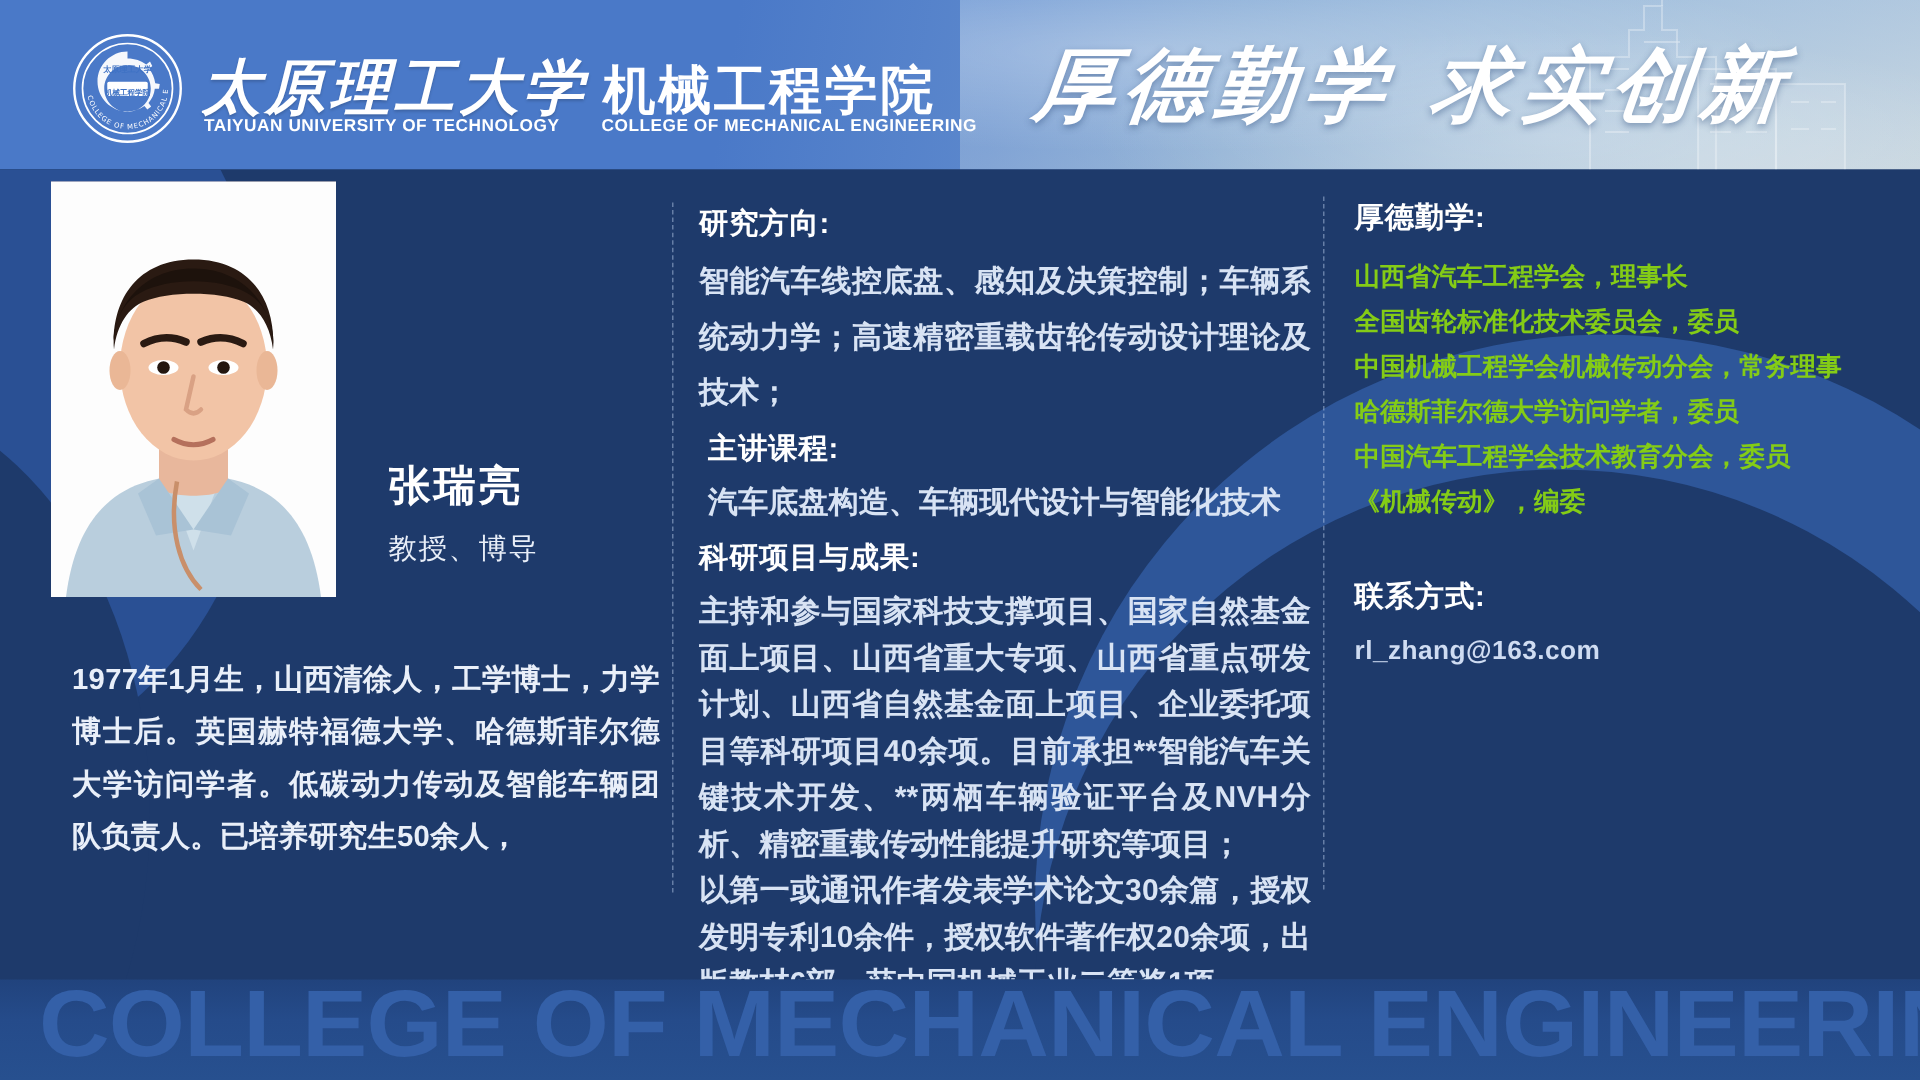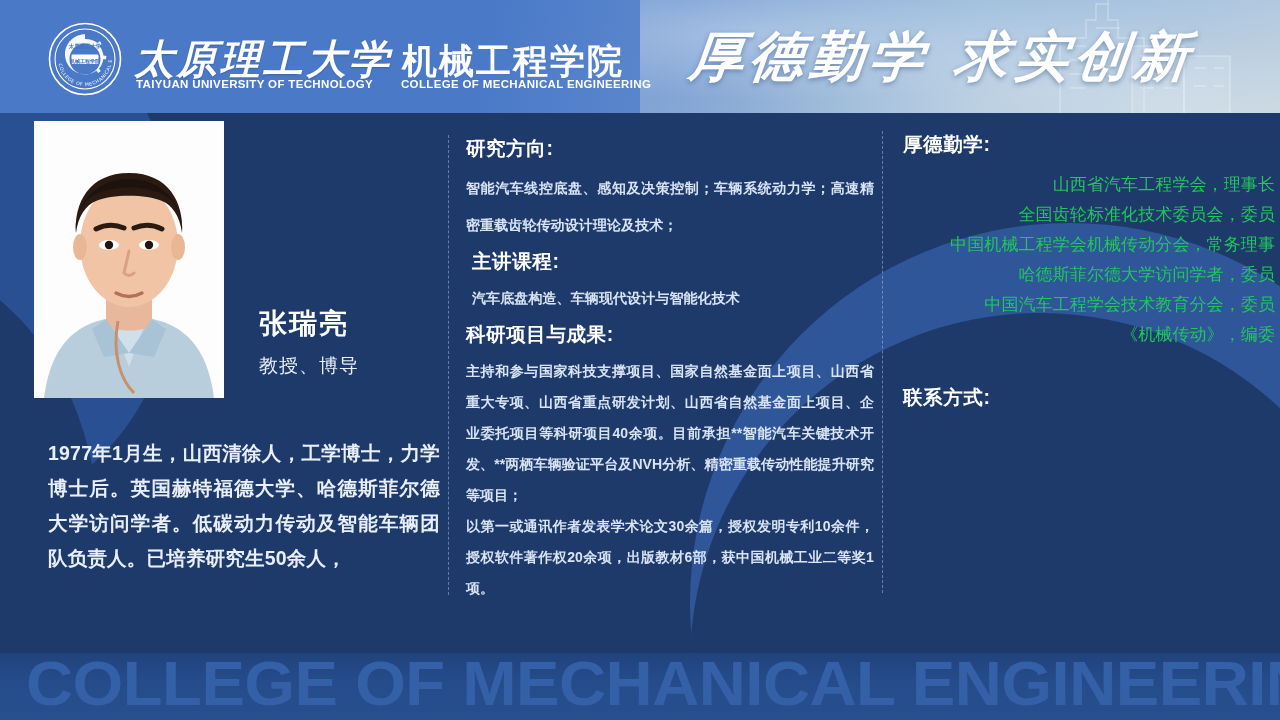--- a/index.html
+++ b/index.html
@@ -133,38 +133,38 @@
   }
 
   
   .mid { position:absolute; left:466px; top:22px; width:408px; }
   .m-head {
     color:#ffffff; font-size:19.5px; font-weight:700; letter-spacing:.6px;
     margin-bottom:8px;
   }
   .m-head.indent { text-indent:6px; }
   .m-text {
-    color:#d8e3f4; font-size:14px; font-weight:700;
+    color:#d8e3f4; font-size:20px; font-weight:700;
     line-height:31px; letter-spacing:.1px; text-align:justify;
   }
   .m-text.loose { line-height:37px; }
   .m-text.indent { text-indent:6px; }
   .gap-b { height:4px; }
   .gap-c { height:7px; }
 
   
   .right { position:absolute; left:903px; top:18px; width:372px; }
   .r-head {
     color:#ffffff; font-size:19.5px; font-weight:700; letter-spacing:.6px;
     margin-bottom:12px;
   }
   .r-list { list-style:none; }
   .r-list li {
-    color:#22c55e; font-size:17px; font-weight:400;
-    line-height:30px; letter-spacing:.1px; white-space:nowrap;text-align:right;
+    color:#84cc16; font-size:17px; font-weight:700;
+    line-height:30px; letter-spacing:.1px; white-space:nowrap;
   }
   .r-gap { height:34px; }
   .r-email {
     color:#cfdcf2; font-size:17.5px; font-weight:700;
     letter-spacing:.3px; margin-top:4px;
   }
 
   
   .footer {
     position:absolute; left:0; top:653px; width:1280px; height:67px;
@@ -315,20 +315,21 @@
         <ul class="r-list">
           <li>山西省汽车工程学会，理事长</li>
           <li>全国齿轮标准化技术委员会，委员</li>
           <li>中国机械工程学会机械传动分会，常务理事</li>
           <li>哈德斯菲尔德大学访问学者，委员</li>
           <li>中国汽车工程学会技术教育分会，委员</li>
           <li>《机械传动》，编委</li>
         </ul>
         <div class="r-gap"></div>
         <div class="r-head">联系方式:</div>
+        <div class="r-email">rl_zhang@163.com</div>
       </div>
 
     </div>
   </div>
 
   <div class="footer">
     <div class="footer-text">COLLEGE OF MECHANICAL ENGINEERING</div>
   </div>
 
 </div>

